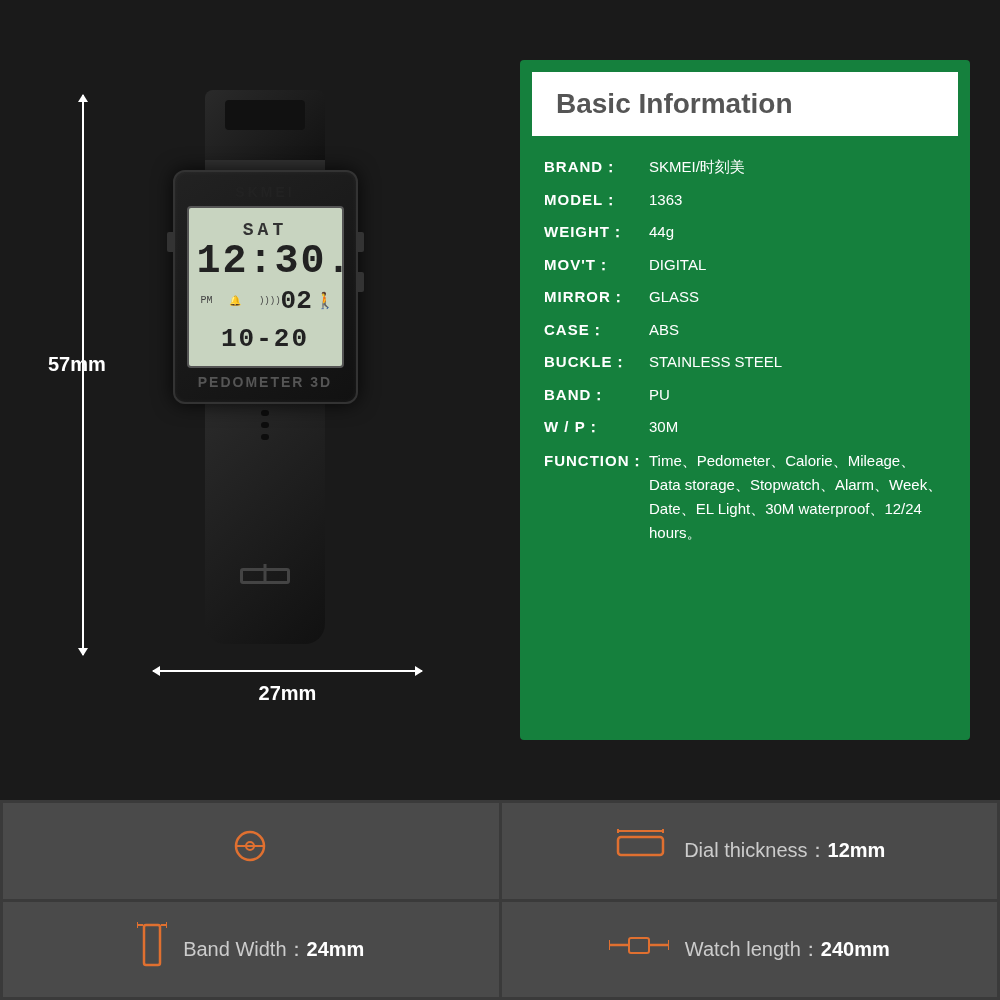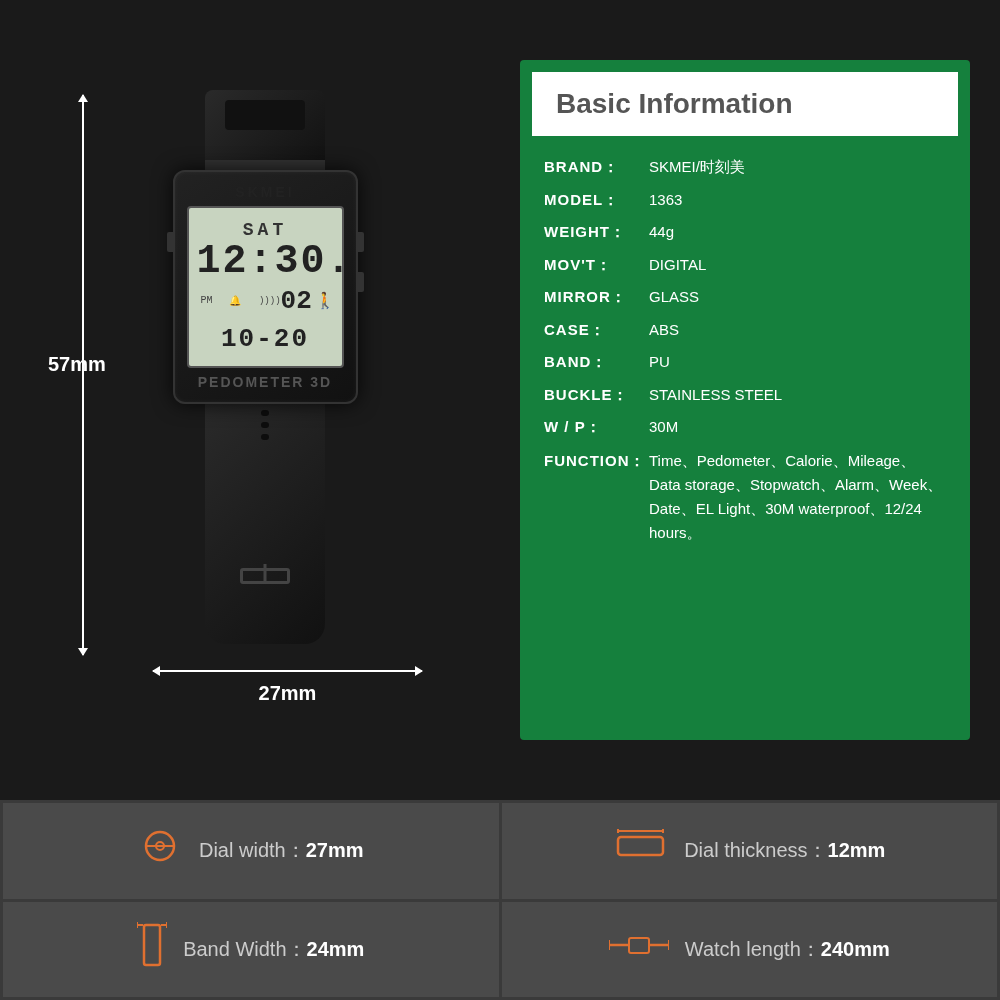--- a/index.html
+++ b/index.html
@@ -416,26 +416,26 @@
           </div>
           <div class="info-row">
             <span class="info-key">MIRROR：</span>
             <span class="info-val">GLASS</span>
           </div>
           <div class="info-row">
             <span class="info-key">CASE：</span>
             <span class="info-val">ABS</span>
           </div>
           <div class="info-row">
+            <span class="info-key">BUCKLE：</span>
+            <span class="info-val">STAINLESS STEEL</span>
+          </div>
+          <div class="info-row">
             <span class="info-key">BAND：</span>
             <span class="info-val">PU</span>
-          </div>
-          <div class="info-row">
-            <span class="info-key">BUCKLE：</span>
-            <span class="info-val">STAINLESS STEEL</span>
           </div>
           <div class="info-row">
             <span class="info-key">W / P：</span>
             <span class="info-val">30M</span>
           </div>
         </div>
       <div class="info-row-func">
         <span class="info-key">FUNCTION：</span>
         <span class="info-val-func">Time、Pedometer、Calorie、Mileage、Data storage、Stopwatch、Alarm、Week、Date、EL Light、30M waterproof、12/24 hours。</span>
       </div>
@@ -448,23 +448,20 @@
   <div class="measure-cell">
     <span class="measure-icon">
       <svg width="45" height="45" viewBox="0 0 45 45" fill="none">
         <circle cx="22" cy="22" r="14" stroke="#e07030" stroke-width="2.5" fill="none"></circle>
         <circle cx="22" cy="22" r="4" stroke="#e07030" stroke-width="2" fill="none"></circle>
         <line x1="8" y1="22" x2="36" y2="22" stroke="#e07030" stroke-width="2"></line>
         <line x1="8" y1="19" x2="8" y2="25" stroke="#e07030" stroke-width="2"></line>
         <line x1="36" y1="19" x2="36" y2="25" stroke="#e07030" stroke-width="2"></line>
       </svg>
     </span>
-    <div class="measure-text">
-      <span class="measure-label">Dial width：</span><span class="measure-value">27mm</span>
-    </div>
   </div>
 
   <div class="measure-cell">
     <span class="measure-icon">
       <svg width="55" height="35" viewBox="0 0 55 35" fill="none">
         <rect x="5" y="8" width="45" height="18" rx="3" stroke="#e07030" stroke-width="2.5" fill="none"></rect>
         <line x1="5" y1="2" x2="50" y2="2" stroke="#e07030" stroke-width="2"></line>
         <line x1="5" y1="0" x2="5" y2="4" stroke="#e07030" stroke-width="2"></line>
         <line x1="50" y1="0" x2="50" y2="4" stroke="#e07030" stroke-width="2"></line>
       </svg>

